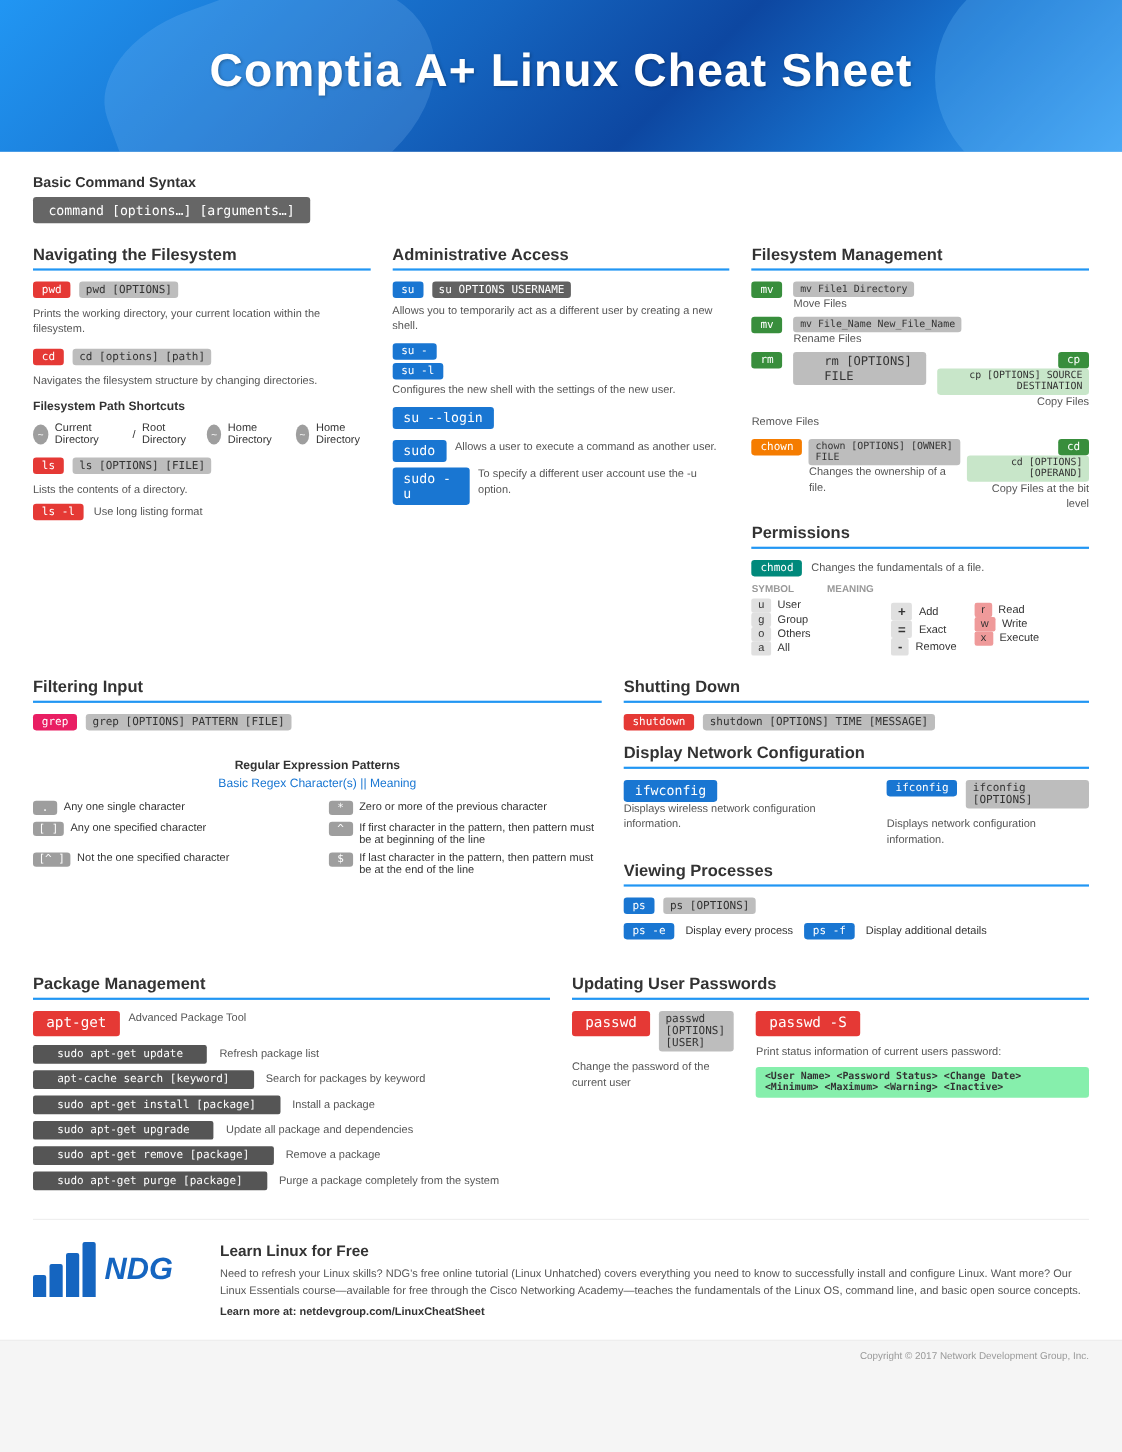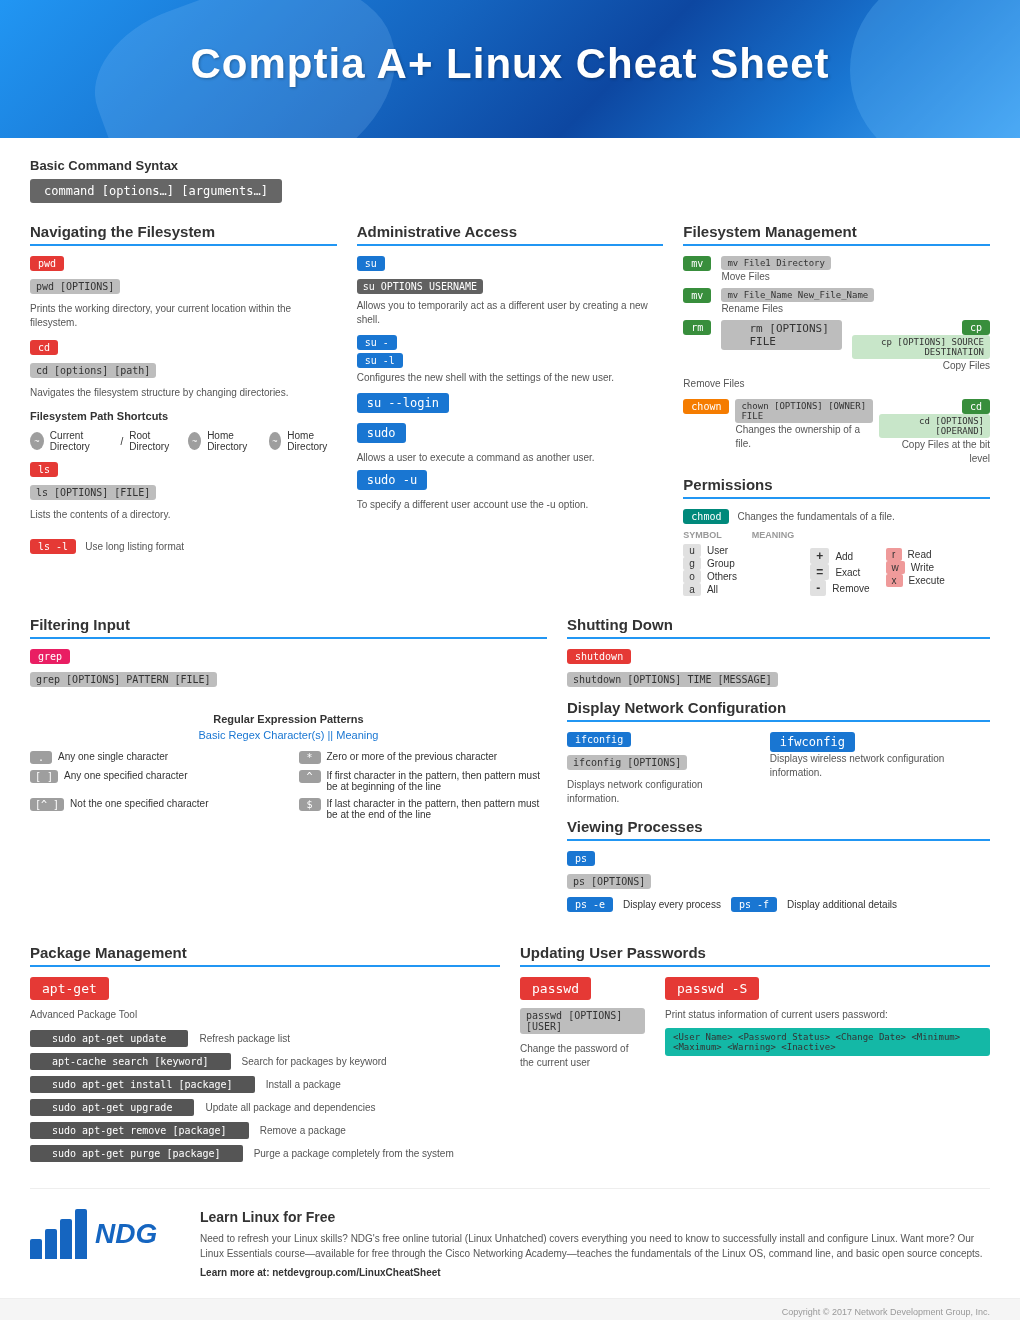--- a/index.html
+++ b/index.html
@@ -114,21 +114,20 @@
       font-size: 10px;
       display: inline-block;
     }
     .cmd-arg.dark { background: #616161; color: white; }
 
     .cmd-row {
       display: flex;
       align-items: flex-start;
       margin-bottom: 8px;
       gap: 8px;
-      flex-direction: column;
     }
     .cmd-desc {
       font-size: 10px;
       color: #555;
       line-height: 1.4;
     }
 
     
     .shortcut-table {
       display: grid;
@@ -298,26 +297,27 @@
       margin: 4px 0;
     }
 
     .passwd-row {
       display: flex;
       gap: 20px;
       align-items: flex-start;
     }
 
     .passwd-s-box {
-      background: #14b8a6;
+      background: #86efac;
       padding: 4px 8px;
       border-radius: 3px;
       font-size: 9px;
       font-family: monospace;
       margin-top: 6px;
+      font-weight: bold;
     }
   </style>
 </head>
 <body>
 
 <div class="header">
   <h1>Comptia A+ Linux Cheat Sheet</h1>
 </div>
 
 <div class="content">
@@ -359,21 +359,21 @@
           <span>Home Directory</span>
         </div>
       </div>
 
       <div style="margin-top:10px;">
         <div class="cmd-row">
           <span class="cmd-pill">ls</span>
           <span class="cmd-arg">ls [OPTIONS] [FILE]</span>
         </div>
         <div class="cmd-desc">Lists the contents of a directory.</div>
-        <div style="margin-top:17px;">
+        <div style="margin-top:5px;">
           <span class="cmd-pill">ls -l</span>
           <span class="cmd-desc" style="margin-left:6px;display:inline;">Use long listing format</span>
         </div>
       </div>
     </div>
 
     <div class="section su-section">
       <div class="section-title">Administrative Access</div>
 
       <div class="cmd-row">
@@ -560,29 +560,29 @@
         <div class="cmd-row">
           <span class="cmd-pill">shutdown</span>
           <span class="cmd-arg">shutdown [OPTIONS] TIME [MESSAGE]</span>
         </div>
       </div>
 
       <div class="network-section">
         <div class="section-title">Display Network Configuration</div>
         <div class="ifconfig-row">
           <div>
+            <span class="cmd-pill blue" style="font-size:12px;padding:3px 10px;">ifwconfig</span>
+            <div class="cmd-desc">Displays wireless network configuration information.</div>
+          </div>
+          <div>
             <div class="cmd-row">
               <span class="cmd-pill blue">ifconfig</span>
               <span class="cmd-arg">ifconfig [OPTIONS]</span>
             </div>
             <div class="cmd-desc">Displays network configuration information.</div>
-          </div>
-          <div>
-            <span class="cmd-pill blue" style="font-size:12px;padding:3px 10px;">ifwconfig</span>
-            <div class="cmd-desc">Displays wireless network configuration information.</div>
           </div>
         </div>
       </div>
 
       <div class="processes-section">
         <div class="section-title">Viewing Processes</div>
         <div class="cmd-row">
           <span class="cmd-pill blue">ps</span>
           <span class="cmd-arg">ps [OPTIONS]</span>
         </div>

